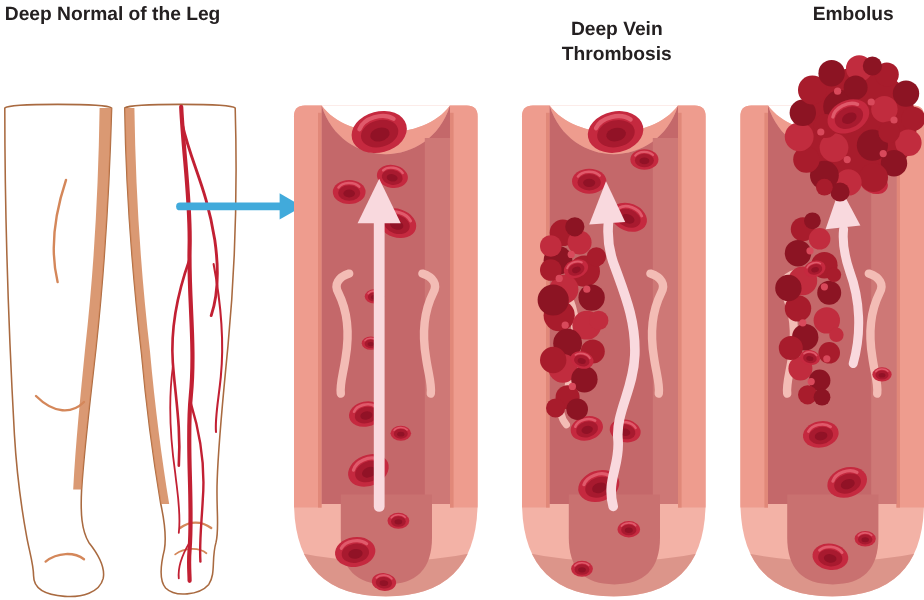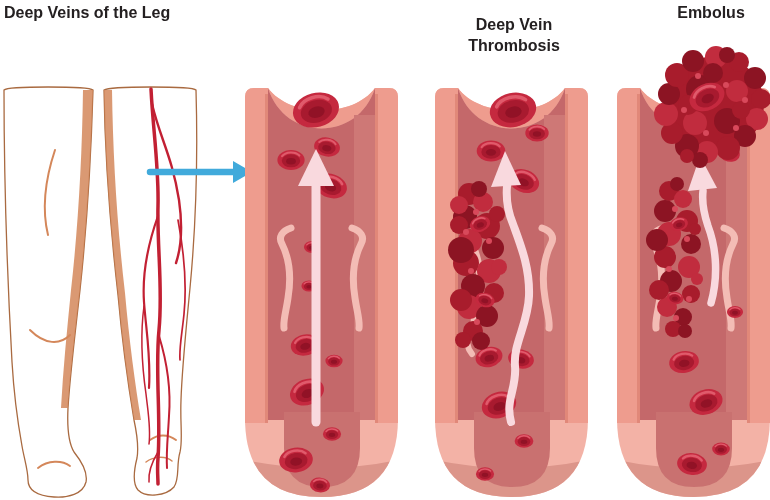--- a/index.html
+++ b/index.html
@@ -239,17 +239,17 @@
       <circle class="f-cdot" cx="698" cy="76" r="3"></circle>
           <circle class="f-cdot" cx="726" cy="85" r="3"></circle>
       <circle class="f-cdot" cx="706" cy="133" r="3"></circle>
           <circle class="f-cdot" cx="736" cy="128" r="3"></circle>
       <circle class="f-cdot" cx="684" cy="110" r="3"></circle>
           <circle class="f-cdot" cx="745" cy="100" r="3"></circle>
     </g>
   </g>
 </svg>
 
-  <div class="cap cap-left" id="cap-legs">Deep Veins of the Leg</div>
+  <div class="cap cap-left" id="cap-legs">Deep Normal of the Leg</div>
   <div class="cap cap-center" id="cap-dvt">Deep Vein
 Thrombosis</div>
   <div class="cap cap-center" id="cap-embolus">Embolus</div>
 </div>
 
 </body></html>

